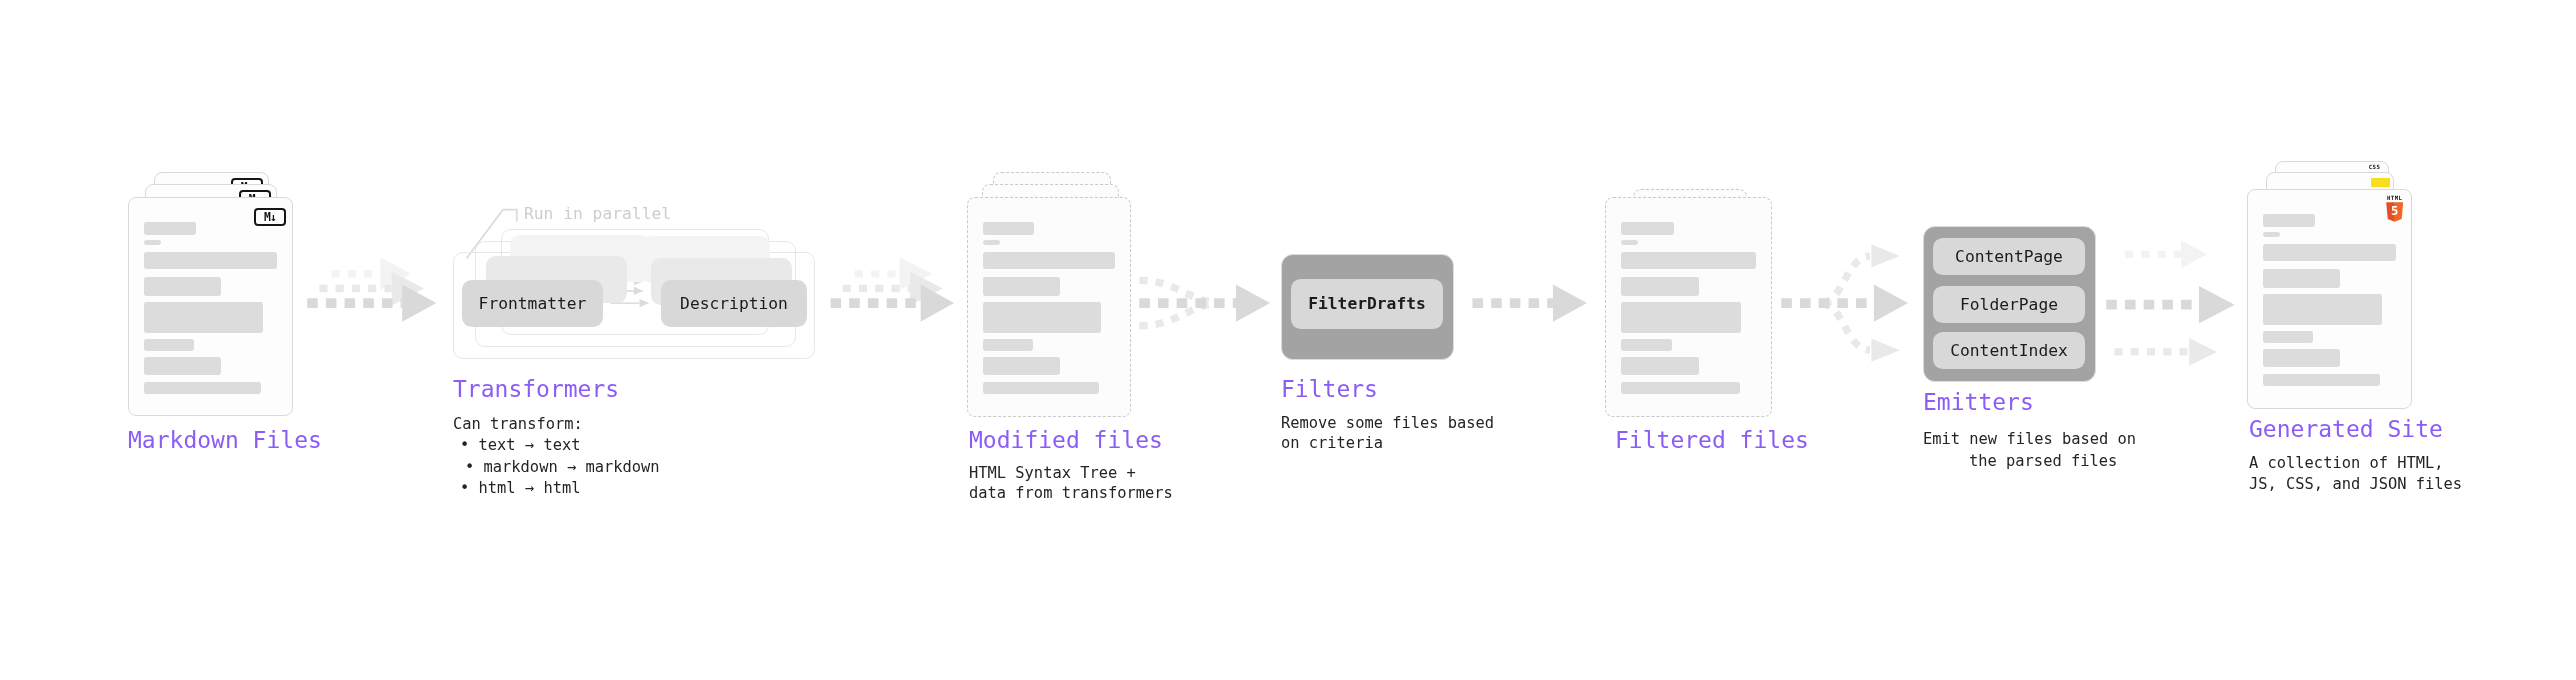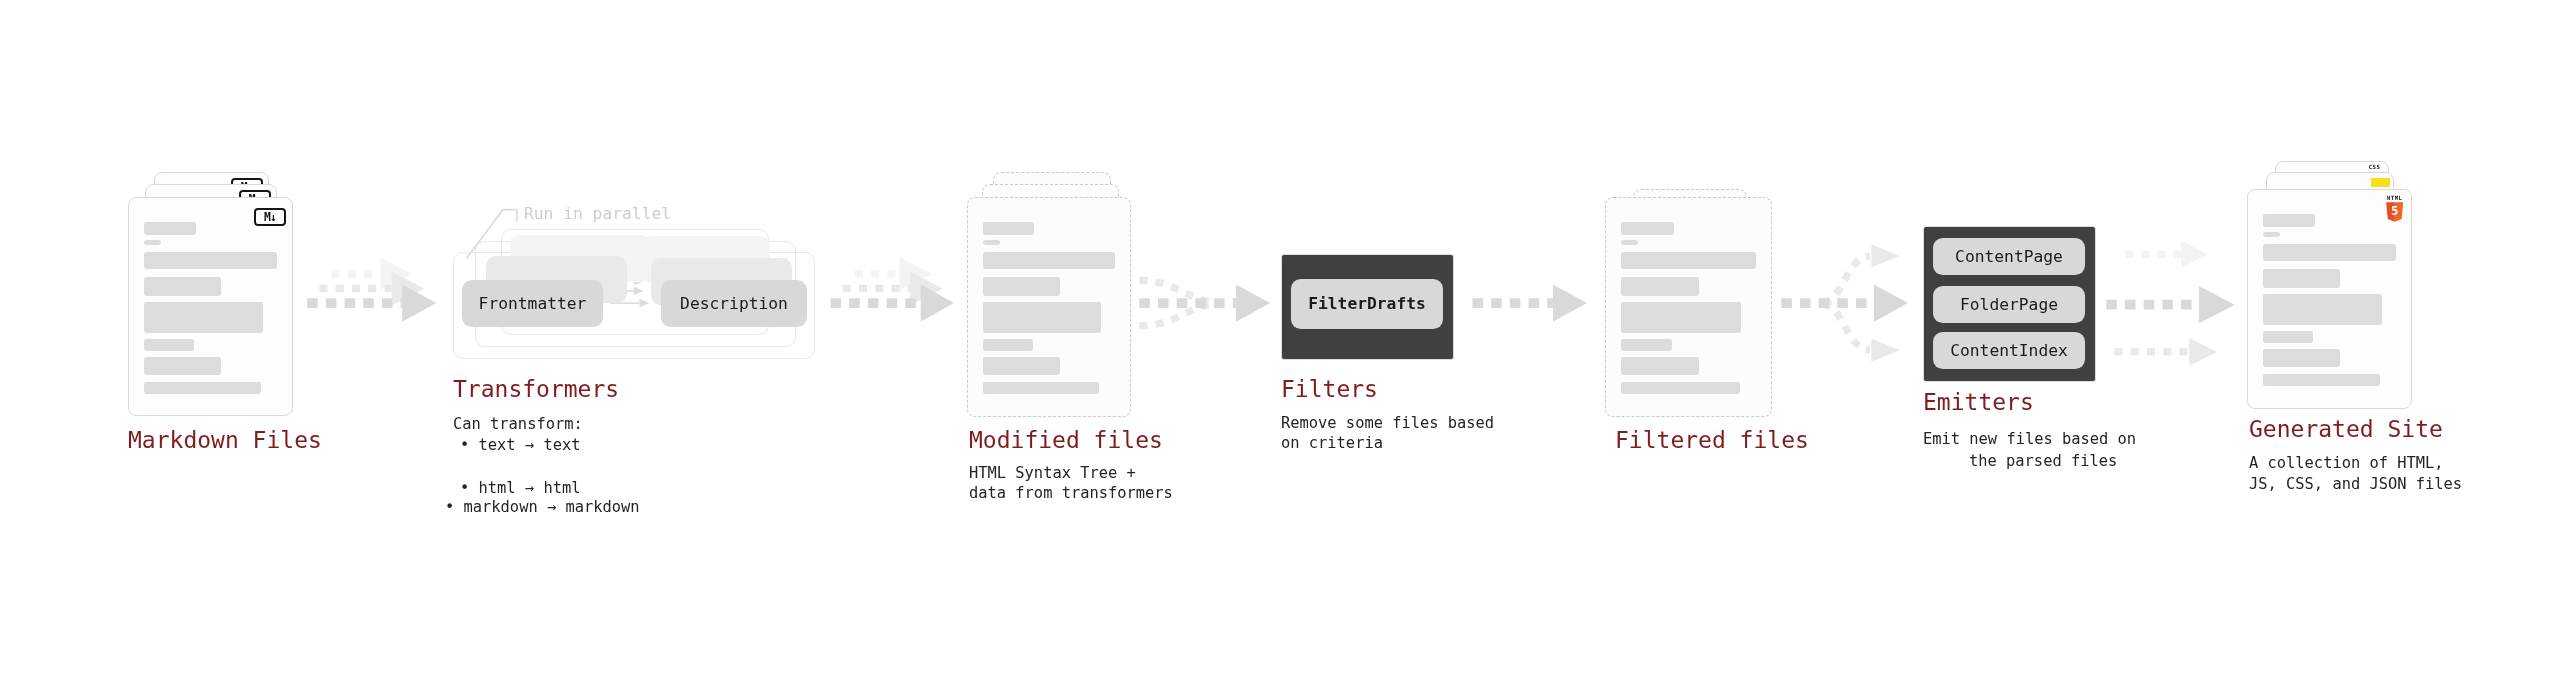--- a/index.html
+++ b/index.html
@@ -25,23 +25,23 @@
   .md-badge{position:absolute;display:flex;align-items:center;justify-content:center;
     background:#ffffff;border:2.4px solid #151515;border-radius:4.1px;width:32.5px;height:18.7px;
     font-weight:bold;font-size:11.4px;color:#111;box-sizing:border-box;letter-spacing:-0.8px;}
 
   .t-container{position:absolute;border:1.6px solid #e7e7e7;border-radius:9.8px;box-sizing:border-box;background:transparent;}
   .ghost{position:absolute;border-radius:9.8px;}
   .g1{background:#e9e9e9;}
   .g2{background:#f4f4f4;}
   .pill{position:absolute;background:#d8d8d8;border-radius:9.8px;display:flex;align-items:center;justify-content:center;
     font-size:16.3px;color:#1b1b1b;white-space:nowrap;}
-  .group-box{position:absolute;background:#404040;border:1.6px solid #dcdcdc;border-radius:3px;box-sizing:border-box;}
-
-  .stage-label{position:absolute;font-size:23px;font-weight:500;line-height:28px;white-space:nowrap;color:#7f1d1d;}
+  .group-box{position:absolute;background:#a3a3a3;border:1.6px solid #dcdcdc;border-radius:12px;box-sizing:border-box;}
+
+  .stage-label{position:absolute;font-size:23px;font-weight:500;line-height:28px;white-space:nowrap;color:#8b5cf6;}
   .note{position:absolute;font-size:15.4px;line-height:19.5px;white-space:nowrap;color:#242424;}
   .annotation{position:absolute;font-size:16.3px;line-height:19.5px;color:#cdcdcd;white-space:nowrap;}
 
   .css-mini{position:absolute;top:3.3px;right:6.5px;text-align:center;}
   .css-mini .txt{display:block;font-size:5.7px;line-height:5.7px;font-weight:800;letter-spacing:0.4px;color:#111;}
   .css-mini .bar-blue{width:14px;height:3.3px;background:#2563e8;margin:0.8px auto 0;}
   .js-mini{position:absolute;top:4.9px;right:3.3px;width:18.7px;height:9px;background:#f7df1e;}
   .html5{position:absolute;top:4.9px;right:7.3px;width:18px;text-align:center;}
   .html5 .txt{display:block;font-size:5.7px;line-height:6.5px;font-weight:800;letter-spacing:0.4px;color:#111;}
   .html5 .shield{position:relative;width:17px;height:19.5px;margin:0.8px auto 0;
@@ -146,21 +146,21 @@
   <div class="t-container" style="left:453px;top:252px;width:362px;height:107px;"></div>
   <div class="ghost g2" style="left:510px;top:235px;width:141px;height:47px;"></div>
   <div class="ghost g1" style="left:486px;top:256px;width:141px;height:47px;"></div>
   <div class="ghost g2" style="left:642px;top:236px;width:128px;height:47px;"></div>
   <div class="ghost g1" style="left:651px;top:258px;width:141px;height:47px;"></div>
   <div class="pill" style="left:462px;top:280px;width:141px;height:47px;">Frontmatter</div>
   <div class="pill" style="left:661px;top:280px;width:146px;height:47px;">Description</div>
   <div class="stage-label" style="left:453px;top:375px;">Transformers</div>
   <div class="note" style="left:453px;top:415px;">Can transform:</div>
   <div class="note" style="left:460px;top:436px;">• text → text</div>
-  <div class="note" style="left:445px;top:458px;margin-top:40px;">• markdown → markdown</div>
+  <div class="note" style="left:465px;top:458px;">• markdown → markdown</div>
   <div class="note" style="left:460px;top:479px;">• html → html</div>
 
   <div class="file-card dashed" style="left:993px;top:172px;width:118px;height:203px;"></div>
   <div class="file-card dashed" style="left:982px;top:184px;width:137px;height:203px;"></div>
   <div class="file-card dashed" style="left:967px;top:197px;width:164px;height:220px;">
     <div class="bars">
         <div class="bar" style="margin-top: 24.4px; height: 13px; width: 39%;"></div>
         <div class="bar" style="margin-top: 4.9px; height: 4.9px; width: 13%;"></div>
         <div class="bar" style="margin-top: 7.3px; height: 17px; width: 100%;"></div>
         <div class="bar" style="margin-top: 7.3px; height: 19.5px; width: 58%;"></div>

